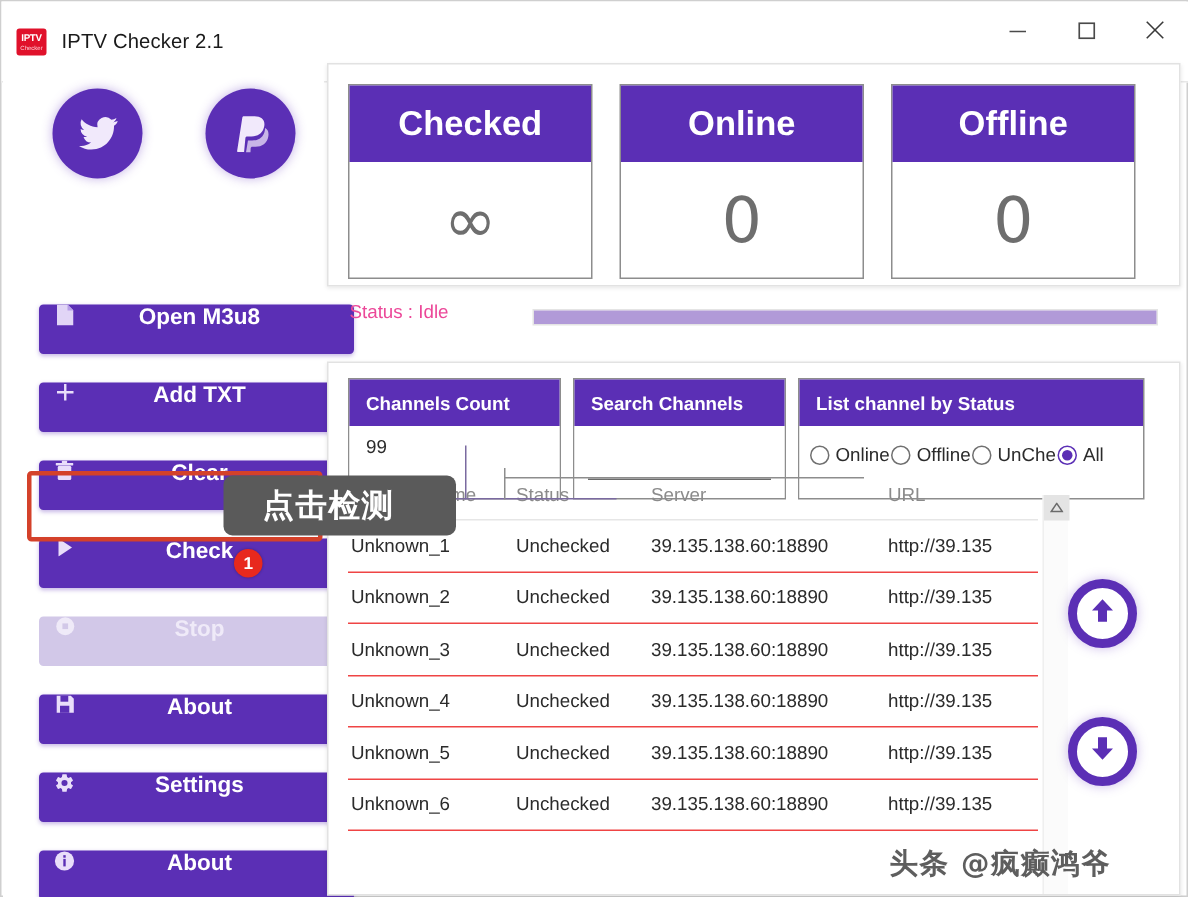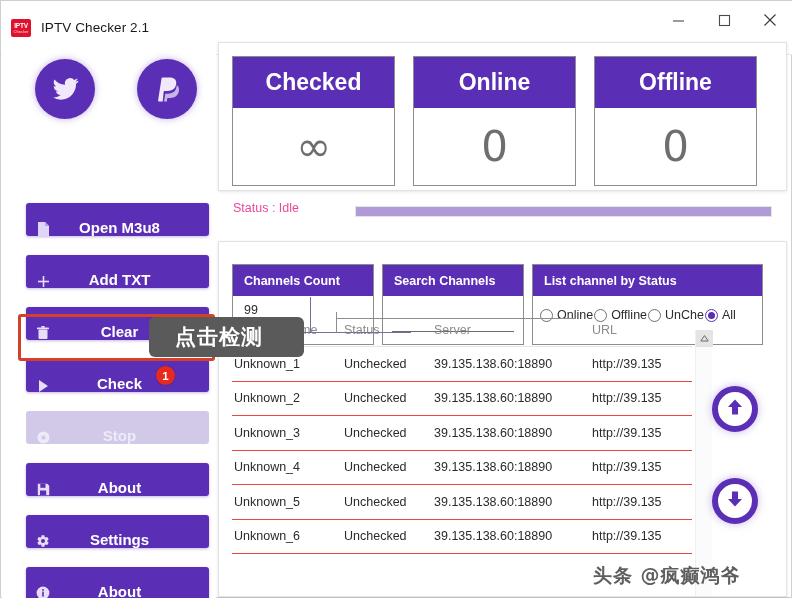--- a/index.html
+++ b/index.html
@@ -74,27 +74,27 @@
     background: #5b2fb5;
     display: flex; align-items: center; justify-content: center;
     box-shadow: 0 0 7px rgba(123,80,200,0.45);
   }
   .social-btn.twitter { left: 8px; top: 2px; }
   .social-btn.paypal  { left: 110px; top: 2px; }
   .social-btn svg { display:block; }
 
   .sbtn {
     position: absolute; left: 24px;
-    width: 183px; height: 33px;
+    width: 210px; height: 33px;
     background: #5b2fb5;
     border: none; border-radius: 3px;
     color: #ffffff;
     font-family: "Liberation Sans", sans-serif;
     font-size: 15px; font-weight: bold;
-    display: flex; align-items: flex-end;
+    display: flex; align-items: flex-start;
     box-shadow: 0 1px 3px rgba(91,47,181,0.35);
     cursor: pointer;
   }
   .sbtn .ic {
     width: 34px; display: flex; align-items: center; justify-content: center;
     font-size: 13px; color: #e9defa;
   }
   .sbtn .lbl {
     flex: 1; text-align: center; padding-right: 30px;
     white-space: nowrap;
@@ -200,21 +200,20 @@
     background: #ffffff;
     border: 1px solid #e2e2e2;
     box-shadow: 0 1px 3px rgba(0,0,0,0.10);
     overflow: hidden;
   }
 
   .fbox {
     position: absolute; top: 10px;
     background: #ffffff;
     border: 1px solid #8d8d8d;
-    margin-top: 12px;
   }
   .fbox .fh {
     height: 31px;
     background: #5b2fb5;
     color: #ffffff;
     font-size: 12.5px; font-weight: bold;
     display: flex; align-items: center;
     padding-left: 11px;
   }
   .fbox .fb {

